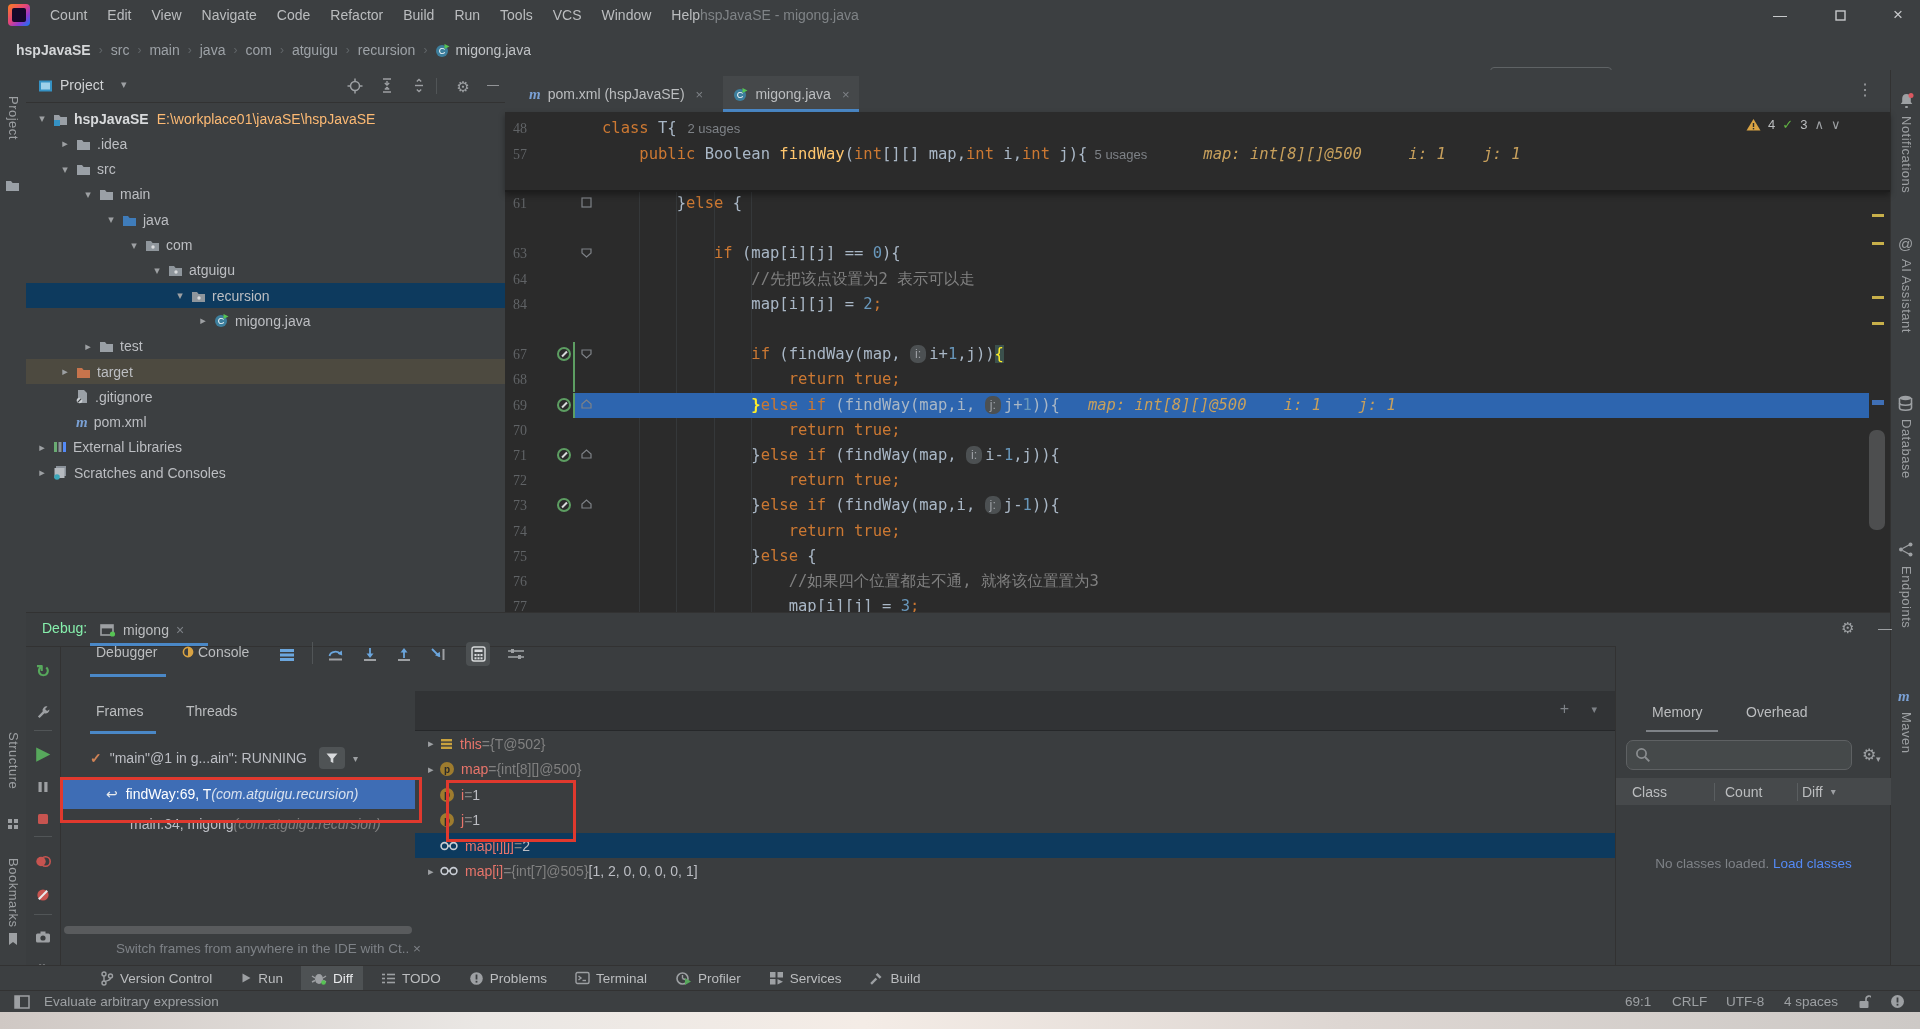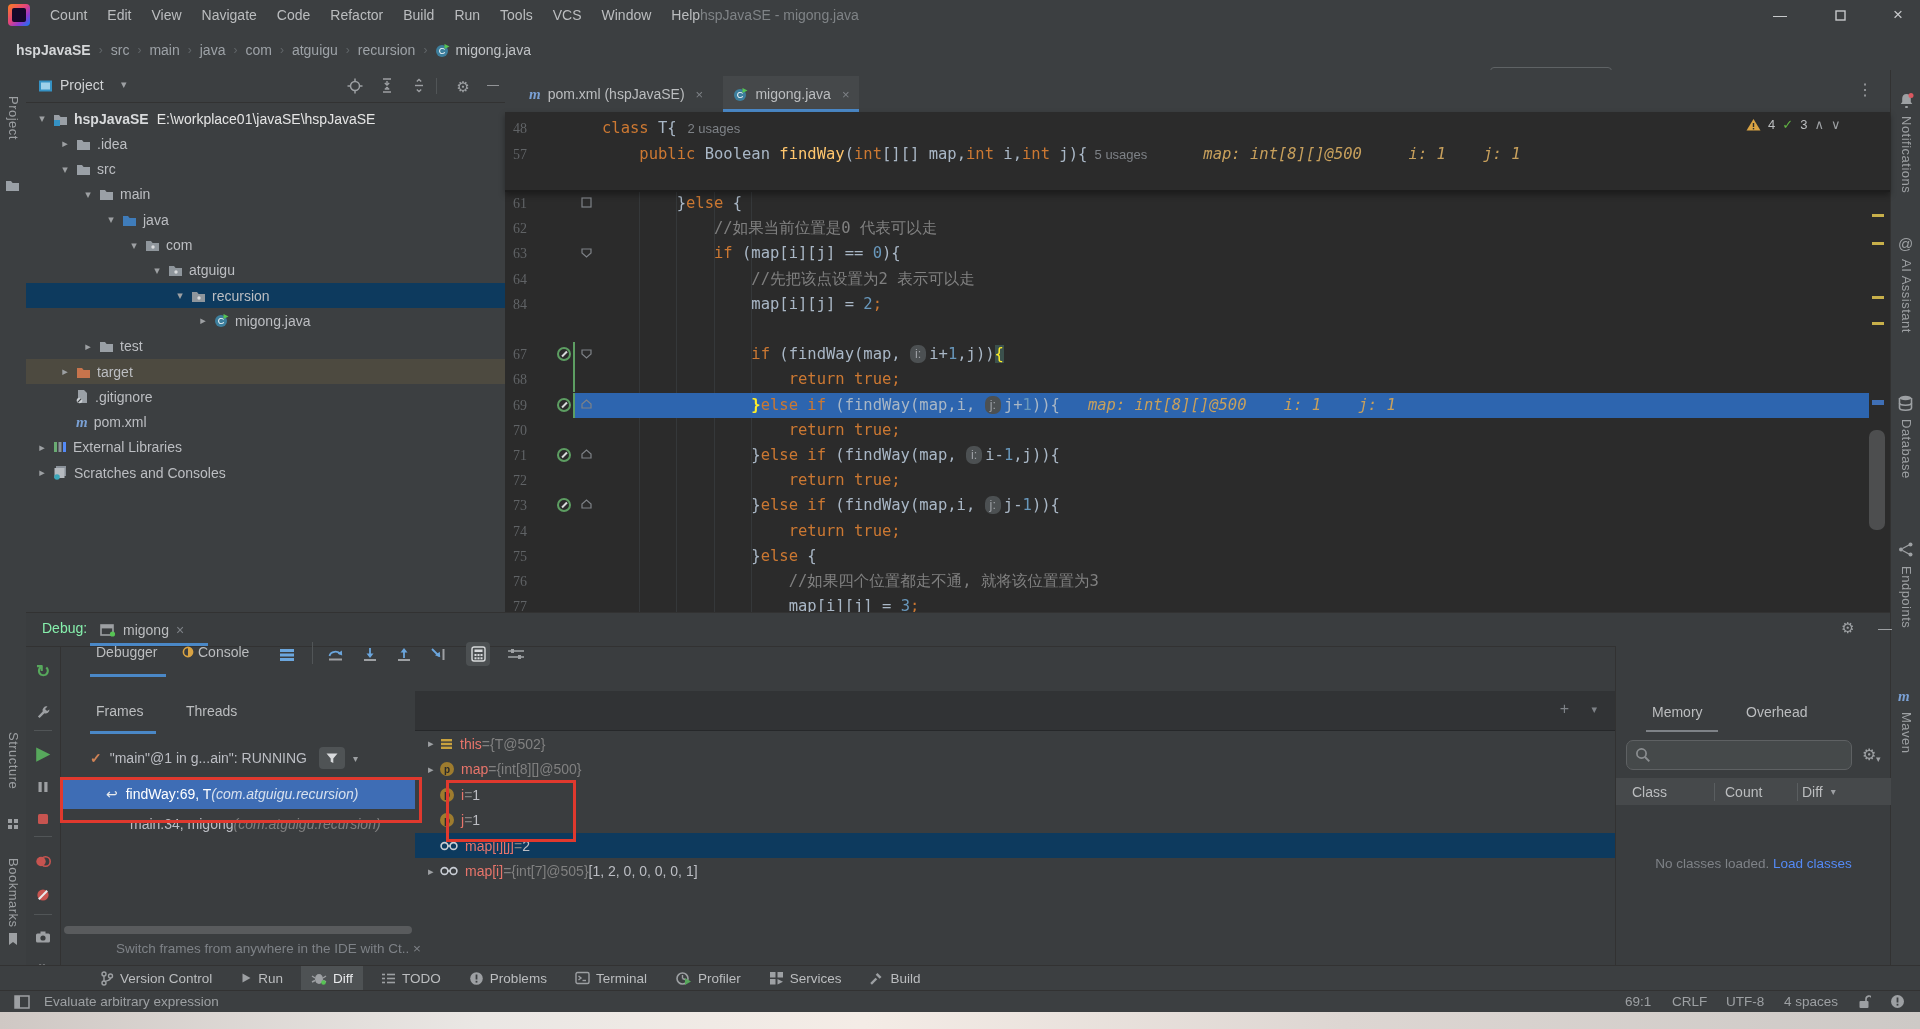--- a/index.html
+++ b/index.html
@@ -33,21 +33,21 @@
   #rightstrip{position:absolute;left:1890px;top:70px;width:30px;height:895px;border-left:1px solid #323232}
   .vlabel{writing-mode:vertical-rl;color:#9da0a3;font-size:13px;letter-spacing:.5px}
   
   #project-panel{position:absolute;left:26px;top:70px;width:479px;height:542px;background:#3c3f41;overflow:hidden}
   #project-header{position:absolute;left:0;top:0;width:100%;height:32px;border-bottom:1px solid #323232}
   .tree-row{position:absolute;left:0;width:479px;height:25px;display:flex;align-items:center;white-space:nowrap;font-size:14px;color:#bcbec2}
   .tree-row .chev{width:12px;color:#9da0a3;font-size:11px;text-align:center}
   .tree-row .lbl{margin-left:6px}
   .tree-row.sel{background:#0d3a5e}
   .tree-row.olive{background:#4d4a40}
-  .tree-path{color:#e5e5e5;margin-left:8px}
+  .tree-path{color:#fdba74;margin-left:8px}
   
   #editor{position:absolute;left:505px;top:70px;width:1385px;height:542px;background:#2b2b2b}
   #tabbar{position:absolute;left:0;top:0;width:100%;height:42px;background:#3c3f41;border-bottom:1px solid #323232}
   .etab{position:absolute;top:6px;height:36px;display:flex;align-items:center;gap:7px;padding:0 10px;color:#bbbdbf}
   .etab.active{background:#45484a;box-shadow:inset 0 -3px 0 #4a88c7}
   .etab .x{color:#7e8287;font-size:13px;margin-left:4px}
   #sticky{position:absolute;left:0;top:42px;width:100%;height:78px;background:#2b2b2b;border-bottom:2px solid #1d1d1d;box-shadow:0 3px 6px rgba(0,0,0,.35);z-index:5}
   .cl{position:absolute;left:0;width:1385px;height:25px;line-height:25px;white-space:pre;
       font-family:"DejaVu Sans Mono",monospace;font-size:15.5px}
   .cl .num{position:absolute;left:8px;top:0;width:47px;text-align:left;color:#606366;font-size:14px;font-family:Liberation Serif, serif}
@@ -542,21 +542,20 @@
         </div>
       </div>
     <div id="code">
         <div class="guide" style="left: 134px;"></div>
         <div class="guide" style="left: 171px;"></div>
         <div class="guide" style="left: 209px;"></div>
         <div class="guide" style="left: 246px;"></div>
         <div class="cl" style="top: 1px;"><span class="num">61</span><div class="fold"><svg width="11" height="11" viewBox="0 0 11 11">
               <rect x="1" y="1" width="9" height="9" fill="none" stroke="#7e8287" stroke-width="1.2"></rect>
             </svg></div><span class="codetxt"><span class="sg-d">        }</span><span class="sg-k">else</span><span class="sg-d"> {</span></span></div>
-        <div class="cl" style="top: 26.2px;"><span class="num">62</span><span class="codetxt"><span class="sg-d">            </span><span class="sg-c">//如果当前位置是0 代表可以走</span></span></div>
         <div class="cl" style="top: 51.4px;"><span class="num">63</span><div class="fold"><svg width="11" height="11" viewBox="0 0 11 11">
               <path d="M1 2h9v4L5.5 10 1 6z" fill="none" stroke="#7e8287" stroke-width="1.2"></path>
             </svg></div><span class="codetxt"><span class="sg-d">            </span><span class="sg-k">if</span><span class="sg-d"> (map[i][j] == </span><span class="sg-n">0</span><span class="sg-d">){</span></span></div>
         <div class="cl" style="top: 76.6px;"><span class="num">64</span><span class="codetxt"><span class="sg-d">                </span><span class="sg-c">//先把该点设置为2 表示可以走</span></span></div>
         <div class="cl" style="top: 101.8px;"><span class="num">84</span><span class="codetxt"><span class="sg-d">                map[i][j] = </span><span class="sg-n">2</span><span class="sg-k">;</span></span></div>
         <div class="cl" style="top: 152.2px;"><span class="num">67</span><div class="bpdot"></div><div class="vcsbar"></div><div class="fold"><svg width="11" height="11" viewBox="0 0 11 11">
               <path d="M1 2h9v4L5.5 10 1 6z" fill="none" stroke="#7e8287" stroke-width="1.2"></path>
             </svg></div><span class="codetxt"><span class="sg-d">                </span><span class="sg-k">if</span><span class="sg-d"> (findWay(map, </span><span class="sg-p">i:</span><span class="sg-d">i+</span><span class="sg-n">1</span><span class="sg-d">,j))</span><span class="sg-g">{</span></span></div>
         <div class="cl" style="top: 177.4px;"><span class="num">68</span><div class="vcsbar"></div><span class="codetxt"><span class="sg-d">                    </span><span class="sg-k">return true;</span></span></div>
         <div class="cl" style="top: 202.6px;"><div class="execband" style="top: 0px;"></div><span class="num">69</span><div class="bpdot"></div><div class="vcsbar"></div><div class="fold"><svg width="11" height="11" viewBox="0 0 11 11">

